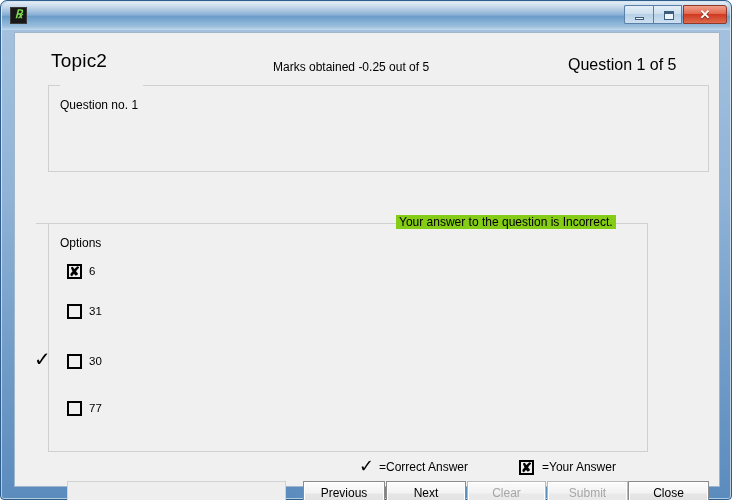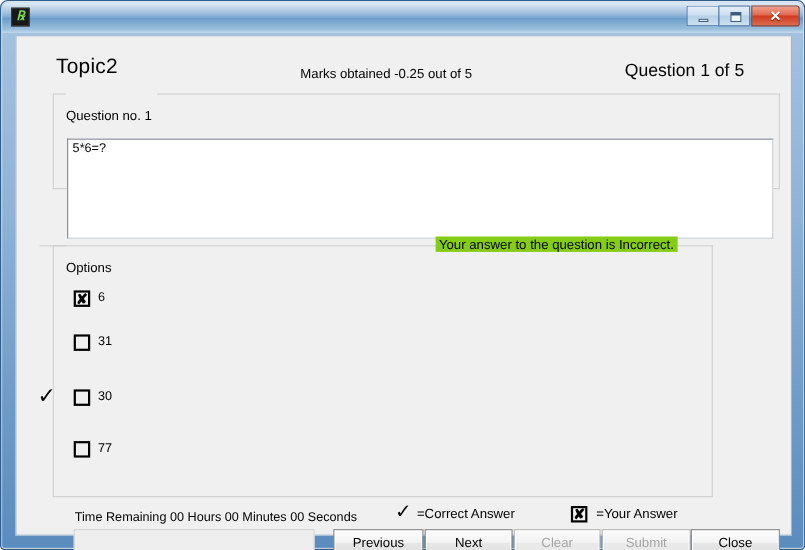--- a/index.html
+++ b/index.html
@@ -365,23 +365,20 @@
     <div id="topic-title">Topic2</div>
     <div id="marks-label">Marks obtained -0.25 out of 5</div>
     <div id="question-counter">Question 1 of 5</div>
 
     <div class="groupbox" id="qgroup">
       <div class="gb-top-left" style="width:12px;"></div>
       <div class="gb-top-right" style="width:566px;"></div>
       <div class="gb-legend">Question no. 1</div>
     </div>
 
-    <div id="question-textarea">
-      <div id="question-text">5*6=?</div>
-    </div>
 
     <div id="feedback-text">Your answer to the question is Incorrect.</div>
 
     <div class="groupbox" id="ogroup">
       <div class="gb-top-left" style="width:12px;"></div>
       <div class="gb-top-right" style="width:612px;"></div>
       <div class="gb-legend">Options</div>
     </div>
 
     <div class="option-row" style="top:230px;">
@@ -407,21 +404,20 @@
 
     <div class="option-row" style="top:367px;">
       <span class="opt-box">
         <span class="x"></span>
       </span>
       <span class="opt-label">77</span>
     </div>
 
     <div id="correct-tick">✓</div>
 
-    <div id="time-label">Time Remaining  00 Hours 00 Minutes 00 Seconds</div>
     <div id="time-progress"></div>
 
     <div class="legend-item" id="legend-correct">
       <span class="tick">✓</span>
       <span class="txt">=Correct Answer</span>
     </div>
 
     <div class="legend-item" id="legend-yours">
       <span class="xbox">
         <span>✘</span>

